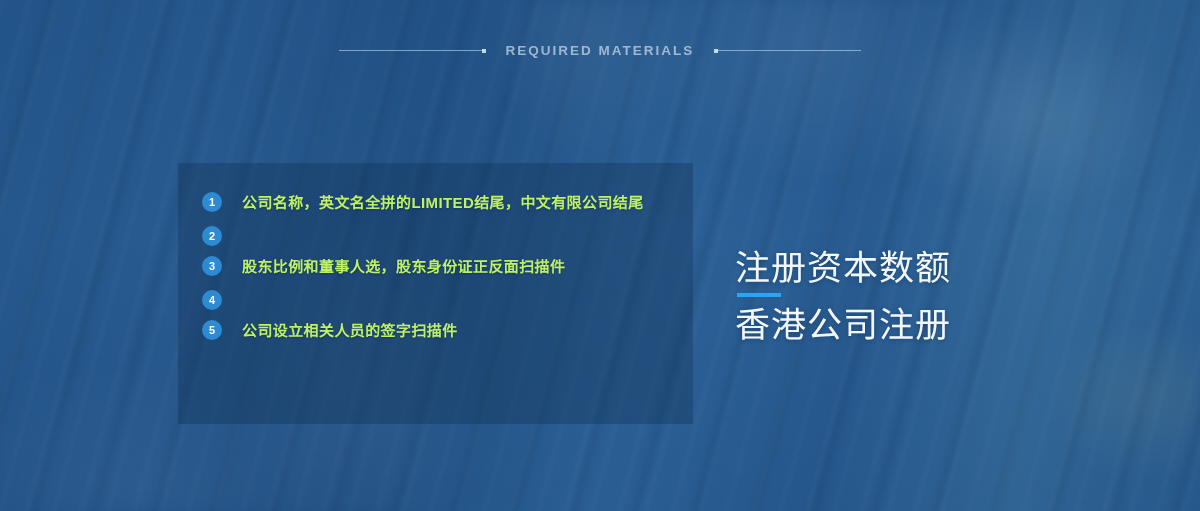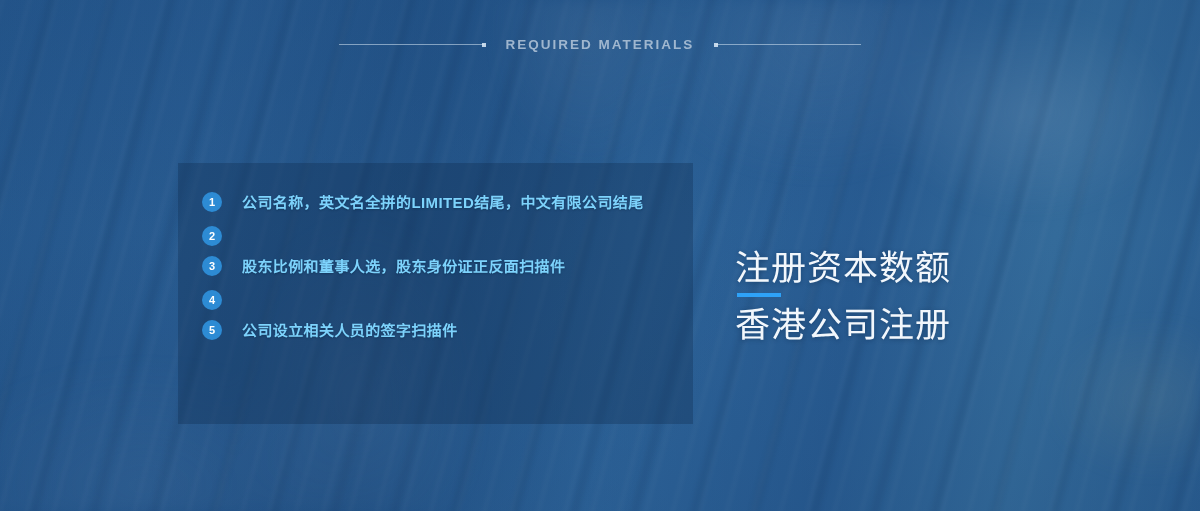--- a/index.html
+++ b/index.html
@@ -66,21 +66,21 @@
   }
   .head-title {
     font-size: 29px;
     font-weight: bold;
     color: #ffffff;
     letter-spacing: 2px;
     line-height: 1.2;
     text-shadow: 0 1px 3px rgba(10,38,70,0.45);
   }
   .sub-row {
-    margin-top: 9px;
+    margin-top: 15px;
     display: flex;
     align-items: center;
     justify-content: center;
     gap: 0;
   }
   .sub-line {
     width: 145px;
     height: 1px;
     background: rgba(214,230,244,0.55);
     position: relative;
@@ -135,21 +135,21 @@
     font-size: 11px;
     font-weight: bold;
     line-height: 20px;
     text-align: center;
     margin-top: 3px;
     margin-right: 20px;
   }
   .req-text {
     font-size: 15px;
     font-weight: bold;
-    color: #7dd3fc;
+    color: #bef264;
     line-height: 27px;
     letter-spacing: 0.4px;
     max-width: 420px;
     text-shadow: 0 1px 2px rgba(8,32,60,0.40);
   }
 
   
   .right-block {
     position: absolute;
     left: 735px;

